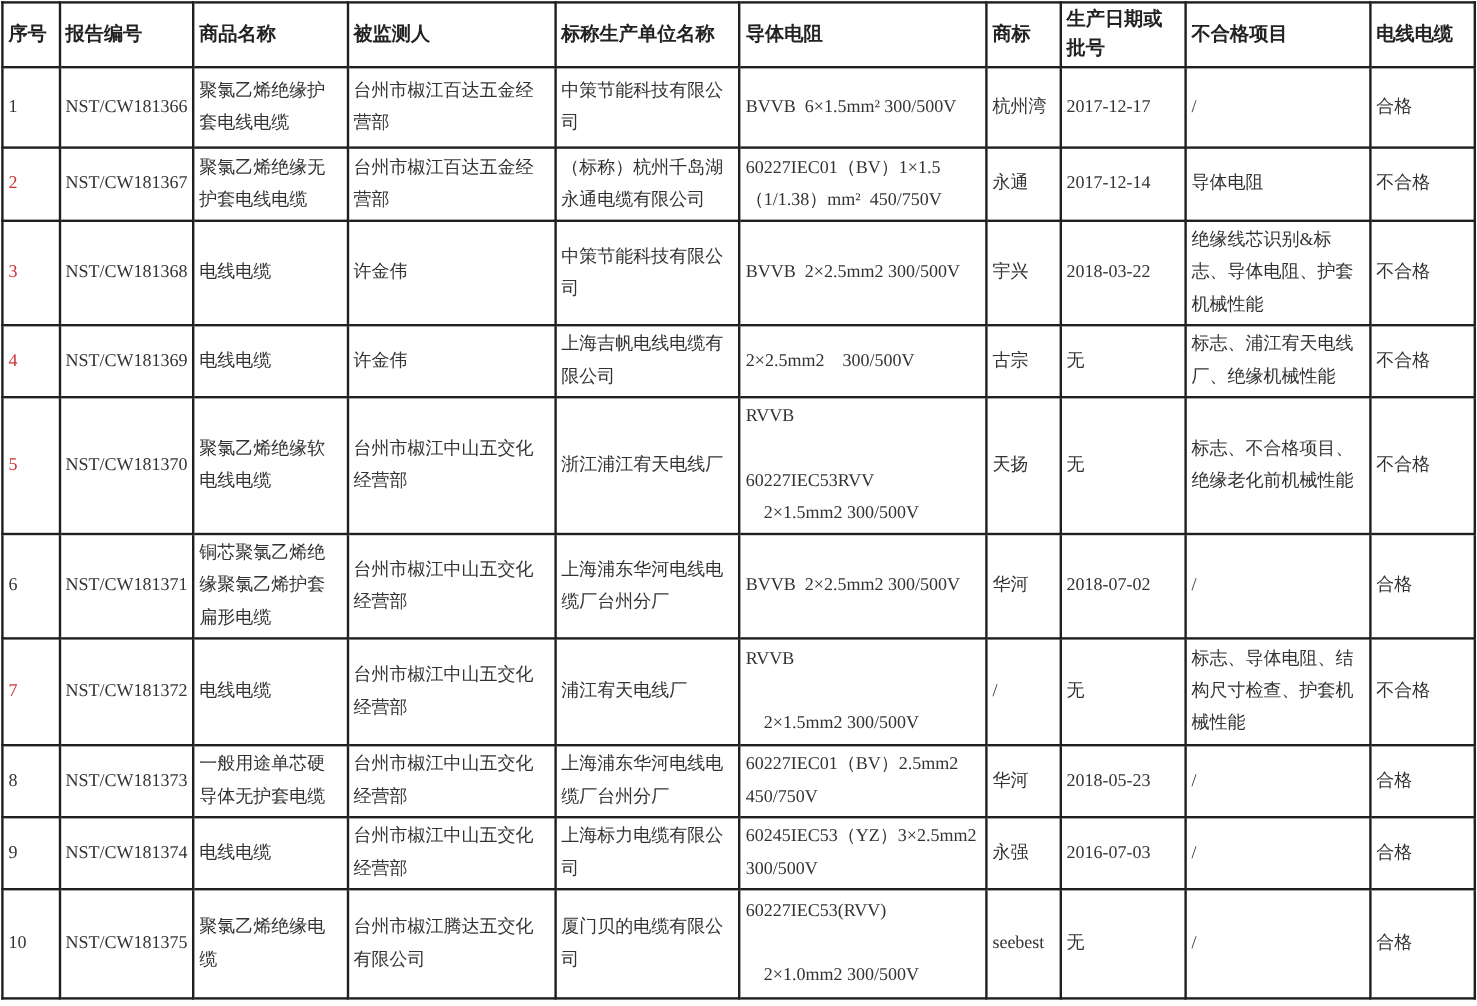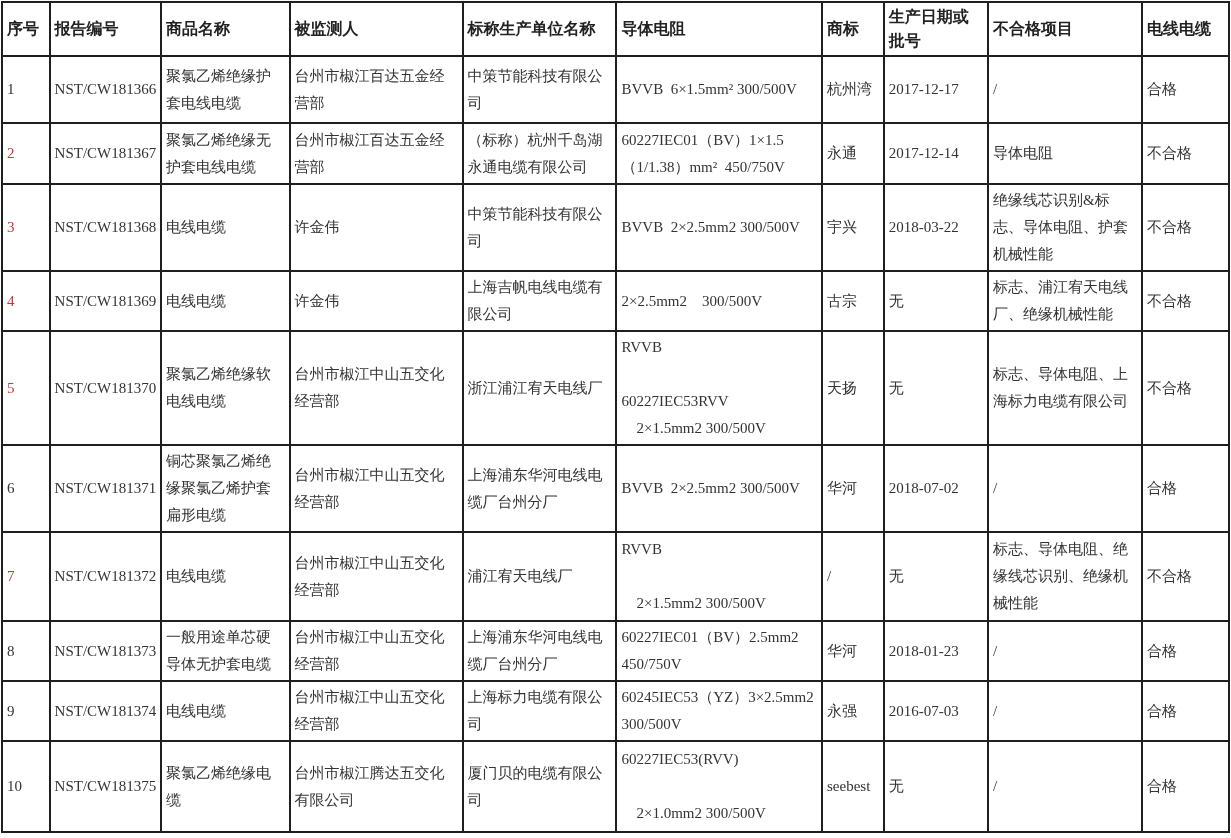--- a/index.html
+++ b/index.html
@@ -141,21 +141,21 @@
     <td>NST/CW181370</td>
     <td>聚氯乙烯绝缘软电线电缆</td>
     <td>台州市椒江中山五交化经营部</td>
     <td>浙江浦江宥天电线厂</td>
     <td>RVVB
 
 60227IEC53RVV
     2×1.5mm2 300/500V</td>
     <td>天扬</td>
     <td>无</td>
-    <td>标志、导体电阻、上海标力电缆有限公司</td>
+    <td>标志、不合格项目、绝缘老化前机械性能</td>
     <td>不合格</td>
   </tr>
       <tr>
     <td>6</td>
     <td>NST/CW181371</td>
     <td>铜芯聚氯乙烯绝缘聚氯乙烯护套扁形电缆</td>
     <td>台州市椒江中山五交化经营部</td>
     <td>上海浦东华河电线电缆厂台州分厂</td>
     <td>BVVB  2×2.5mm2 300/500V</td>
     <td>华河</td>
@@ -167,33 +167,33 @@
     <td class="red">7</td>
     <td>NST/CW181372</td>
     <td>电线电缆</td>
     <td>台州市椒江中山五交化经营部</td>
     <td>浦江宥天电线厂</td>
     <td>RVVB
 
     2×1.5mm2 300/500V</td>
     <td>/</td>
     <td>无</td>
-    <td>标志、导体电阻、绝缘线芯识别、绝缘机械性能</td>
+    <td>标志、导体电阻、结构尺寸检查、护套机械性能</td>
     <td>不合格</td>
   </tr>
       <tr>
     <td>8</td>
     <td>NST/CW181373</td>
     <td>一般用途单芯硬导体无护套电缆</td>
     <td>台州市椒江中山五交化经营部</td>
     <td>上海浦东华河电线电缆厂台州分厂</td>
     <td>60227IEC01（BV）2.5mm2
 450/750V</td>
     <td>华河</td>
-    <td>2018-01-23</td>
+    <td>2018-05-23</td>
     <td>/</td>
     <td>合格</td>
   </tr>
       <tr>
     <td>9</td>
     <td>NST/CW181374</td>
     <td>电线电缆</td>
     <td>台州市椒江中山五交化经营部</td>
     <td>上海标力电缆有限公司</td>
     <td>60245IEC53（YZ）3×2.5mm2

